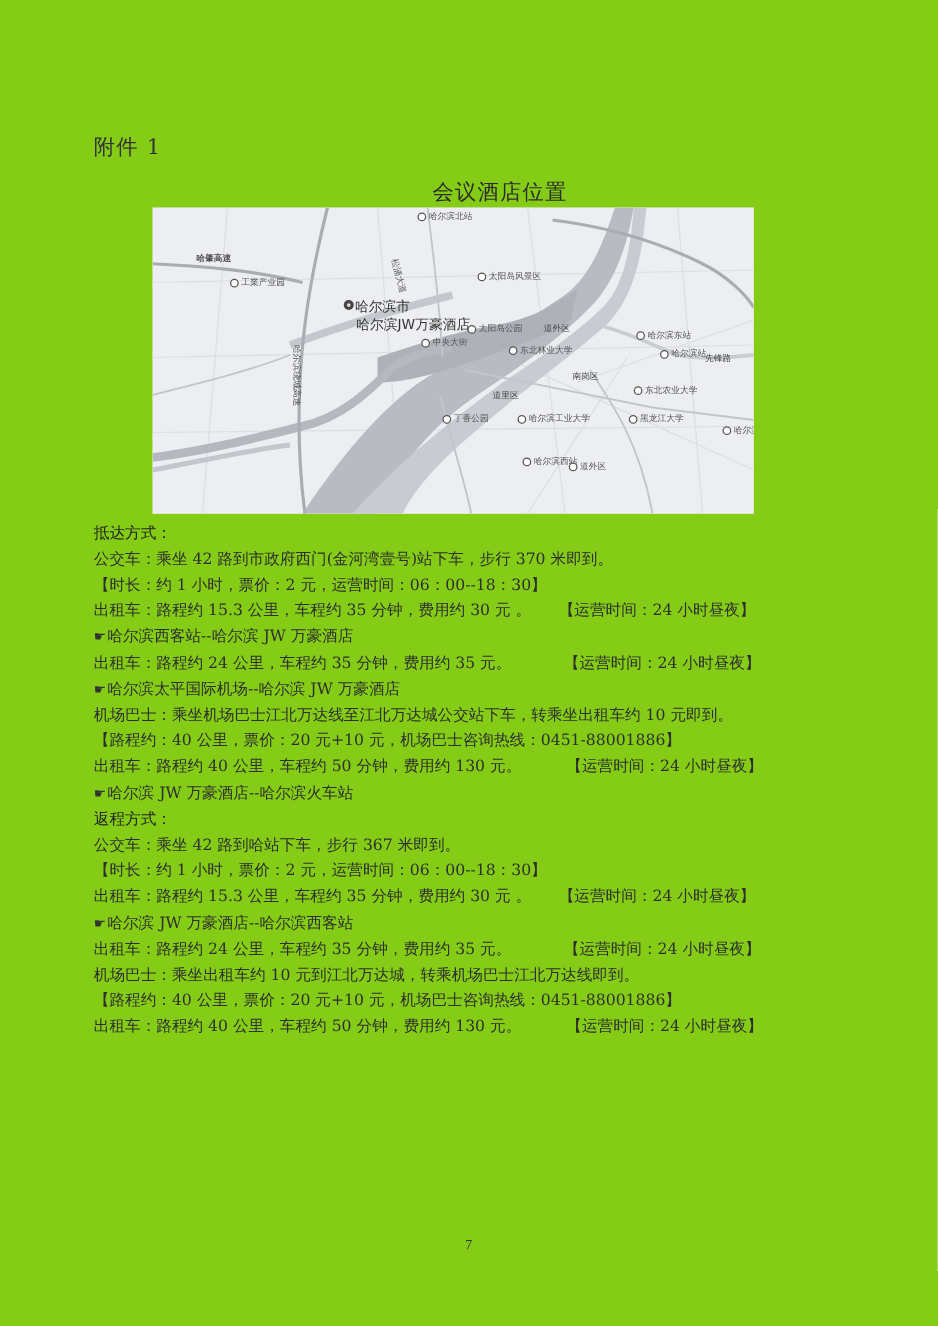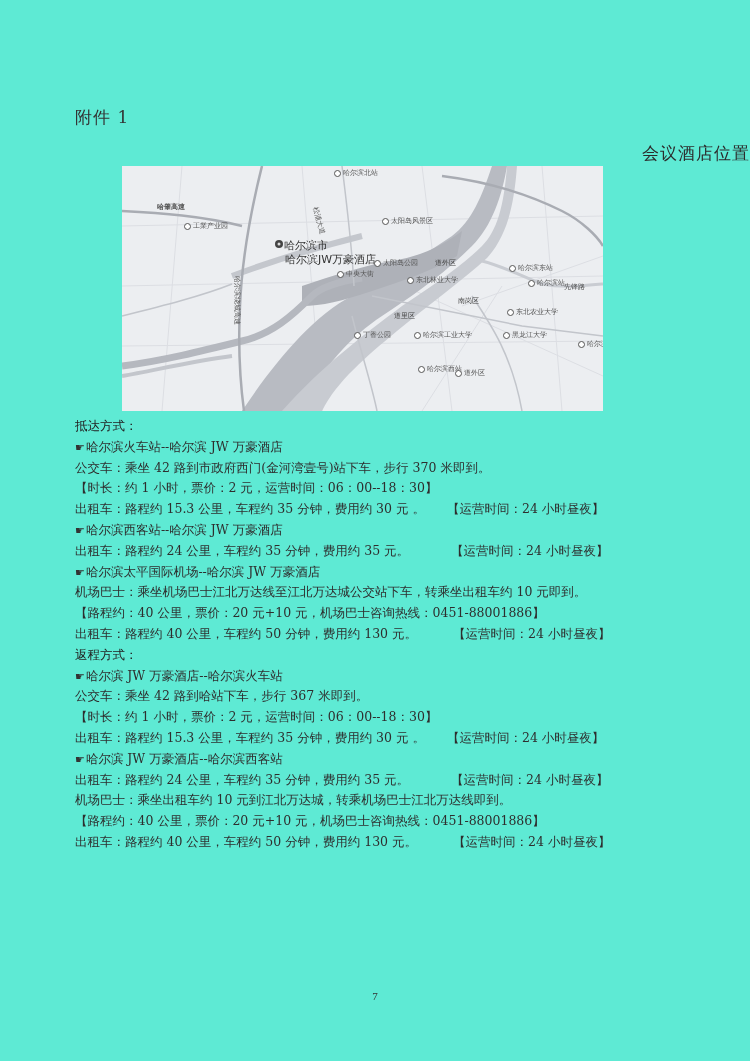--- a/index.html
+++ b/index.html
@@ -12,36 +12,36 @@
       height: 1061px;
       position: relative;
       overflow: hidden;
       font-family: "DejaVu Serif", "Liberation Serif", serif;
       color: #2a2a2a;
     }
     .page {
       position: absolute;
       left: 0; top: 0;
       width: 750px; height: 1061px;
-      background: #5eead4;
+      background: #84cc16;
     }
     .attach-label {
       position: absolute;
       left: 75px;
       top: 106px;
       font-size: 17px;
       color: #333;
       letter-spacing: 1px;
     }
     .doc-title {
       position: absolute;
       left: 0;
       width: 750px;
       top: 142px;
-      text-align: right;
+      text-align: center;
       font-size: 17px;
       color: #2c2c2c;
       letter-spacing: 1px;
       padding-left: 50px;
       box-sizing: border-box;
     }
     .map {
       position: absolute;
       left: 122px;
       top: 166px;
@@ -192,36 +192,35 @@
     <span class="map-label" style="left:296px;top:198px;"><span class="poi-dot"></span><span>哈尔滨西站</span></span>
     <span class="map-label" style="left:120px;top:110px;transform:rotate(90deg);transform-origin:left top;">哈尔滨绕城高速</span>
     <span class="map-label district" style="left:322px;top:220px;margin-top:24px;">香坊区</span>
     <span class="map-label" style="left:333px;top:202px;"><span class="poi-dot"></span><span>道外区</span></span>
   </div>
 
   <div class="content">
 
     <div class="line section-head">抵达方式：</div>
 
-    <div class="line route-head"><span class="hand">☛</span><span>哈尔滨火车站--哈尔滨 JW 万豪酒店</span></div>
     <div class="line">公交车：乘坐 42 路到市政府西门(金河湾壹号)站下车，步行 370 米即到。</div>
     <div class="line">【时长：约 1 小时，票价：2 元，运营时间：06：00--18：30】</div>
     <div class="line"><span>出租车：路程约 15.3 公里，车程约 35 分钟，费用约 30 元 。</span><span class="hours" style="margin-left:22px;">【运营时间：24 小时昼夜】</span></div>
 
     <div class="line route-head"><span class="hand">☛</span><span>哈尔滨西客站--哈尔滨 JW 万豪酒店</span></div>
     <div class="line"><span>出租车：路程约 24 公里，车程约 35 分钟，费用约 35 元。</span><span class="hours" style="margin-left:42px;">【运营时间：24 小时昼夜】</span></div>
 
     <div class="line route-head"><span class="hand">☛</span><span>哈尔滨太平国际机场--哈尔滨 JW 万豪酒店</span></div>
     <div class="line">机场巴士：乘坐机场巴士江北万达线至江北万达城公交站下车，转乘坐出租车约 10 元即到。</div>
     <div class="line">【路程约：40 公里，票价：20 元+10 元，机场巴士咨询热线：0451-88001886】</div>
     <div class="line"><span>出租车：路程约 40 公里，车程约 50 分钟，费用约 130 元。</span><span class="hours" style="margin-left:36px;">【运营时间：24 小时昼夜】</span></div>
 
+    <div class="line route-head"><span class="hand">☛</span><span>哈尔滨 JW 万豪酒店--哈尔滨火车站</span></div>
+
     <div class="line section-head">返程方式：</div>
-
-    <div class="line route-head"><span class="hand">☛</span><span>哈尔滨 JW 万豪酒店--哈尔滨火车站</span></div>
     <div class="line">公交车：乘坐 42 路到哈站下车，步行 367 米即到。</div>
     <div class="line">【时长：约 1 小时，票价：2 元，运营时间：06：00--18：30】</div>
     <div class="line"><span>出租车：路程约 15.3 公里，车程约 35 分钟，费用约 30 元 。</span><span class="hours" style="margin-left:22px;">【运营时间：24 小时昼夜】</span></div>
 
     <div class="line route-head"><span class="hand">☛</span><span>哈尔滨 JW 万豪酒店--哈尔滨西客站</span></div>
     <div class="line"><span>出租车：路程约 24 公里，车程约 35 分钟，费用约 35 元。</span><span class="hours" style="margin-left:42px;">【运营时间：24 小时昼夜】</span></div>
 
     <div class="line">机场巴士：乘坐出租车约 10 元到江北万达城，转乘机场巴士江北万达线即到。</div>
     <div class="line">【路程约：40 公里，票价：20 元+10 元，机场巴士咨询热线：0451-88001886】</div>
     <div class="line"><span>出租车：路程约 40 公里，车程约 50 分钟，费用约 130 元。</span><span class="hours" style="margin-left:36px;">【运营时间：24 小时昼夜】</span></div>

